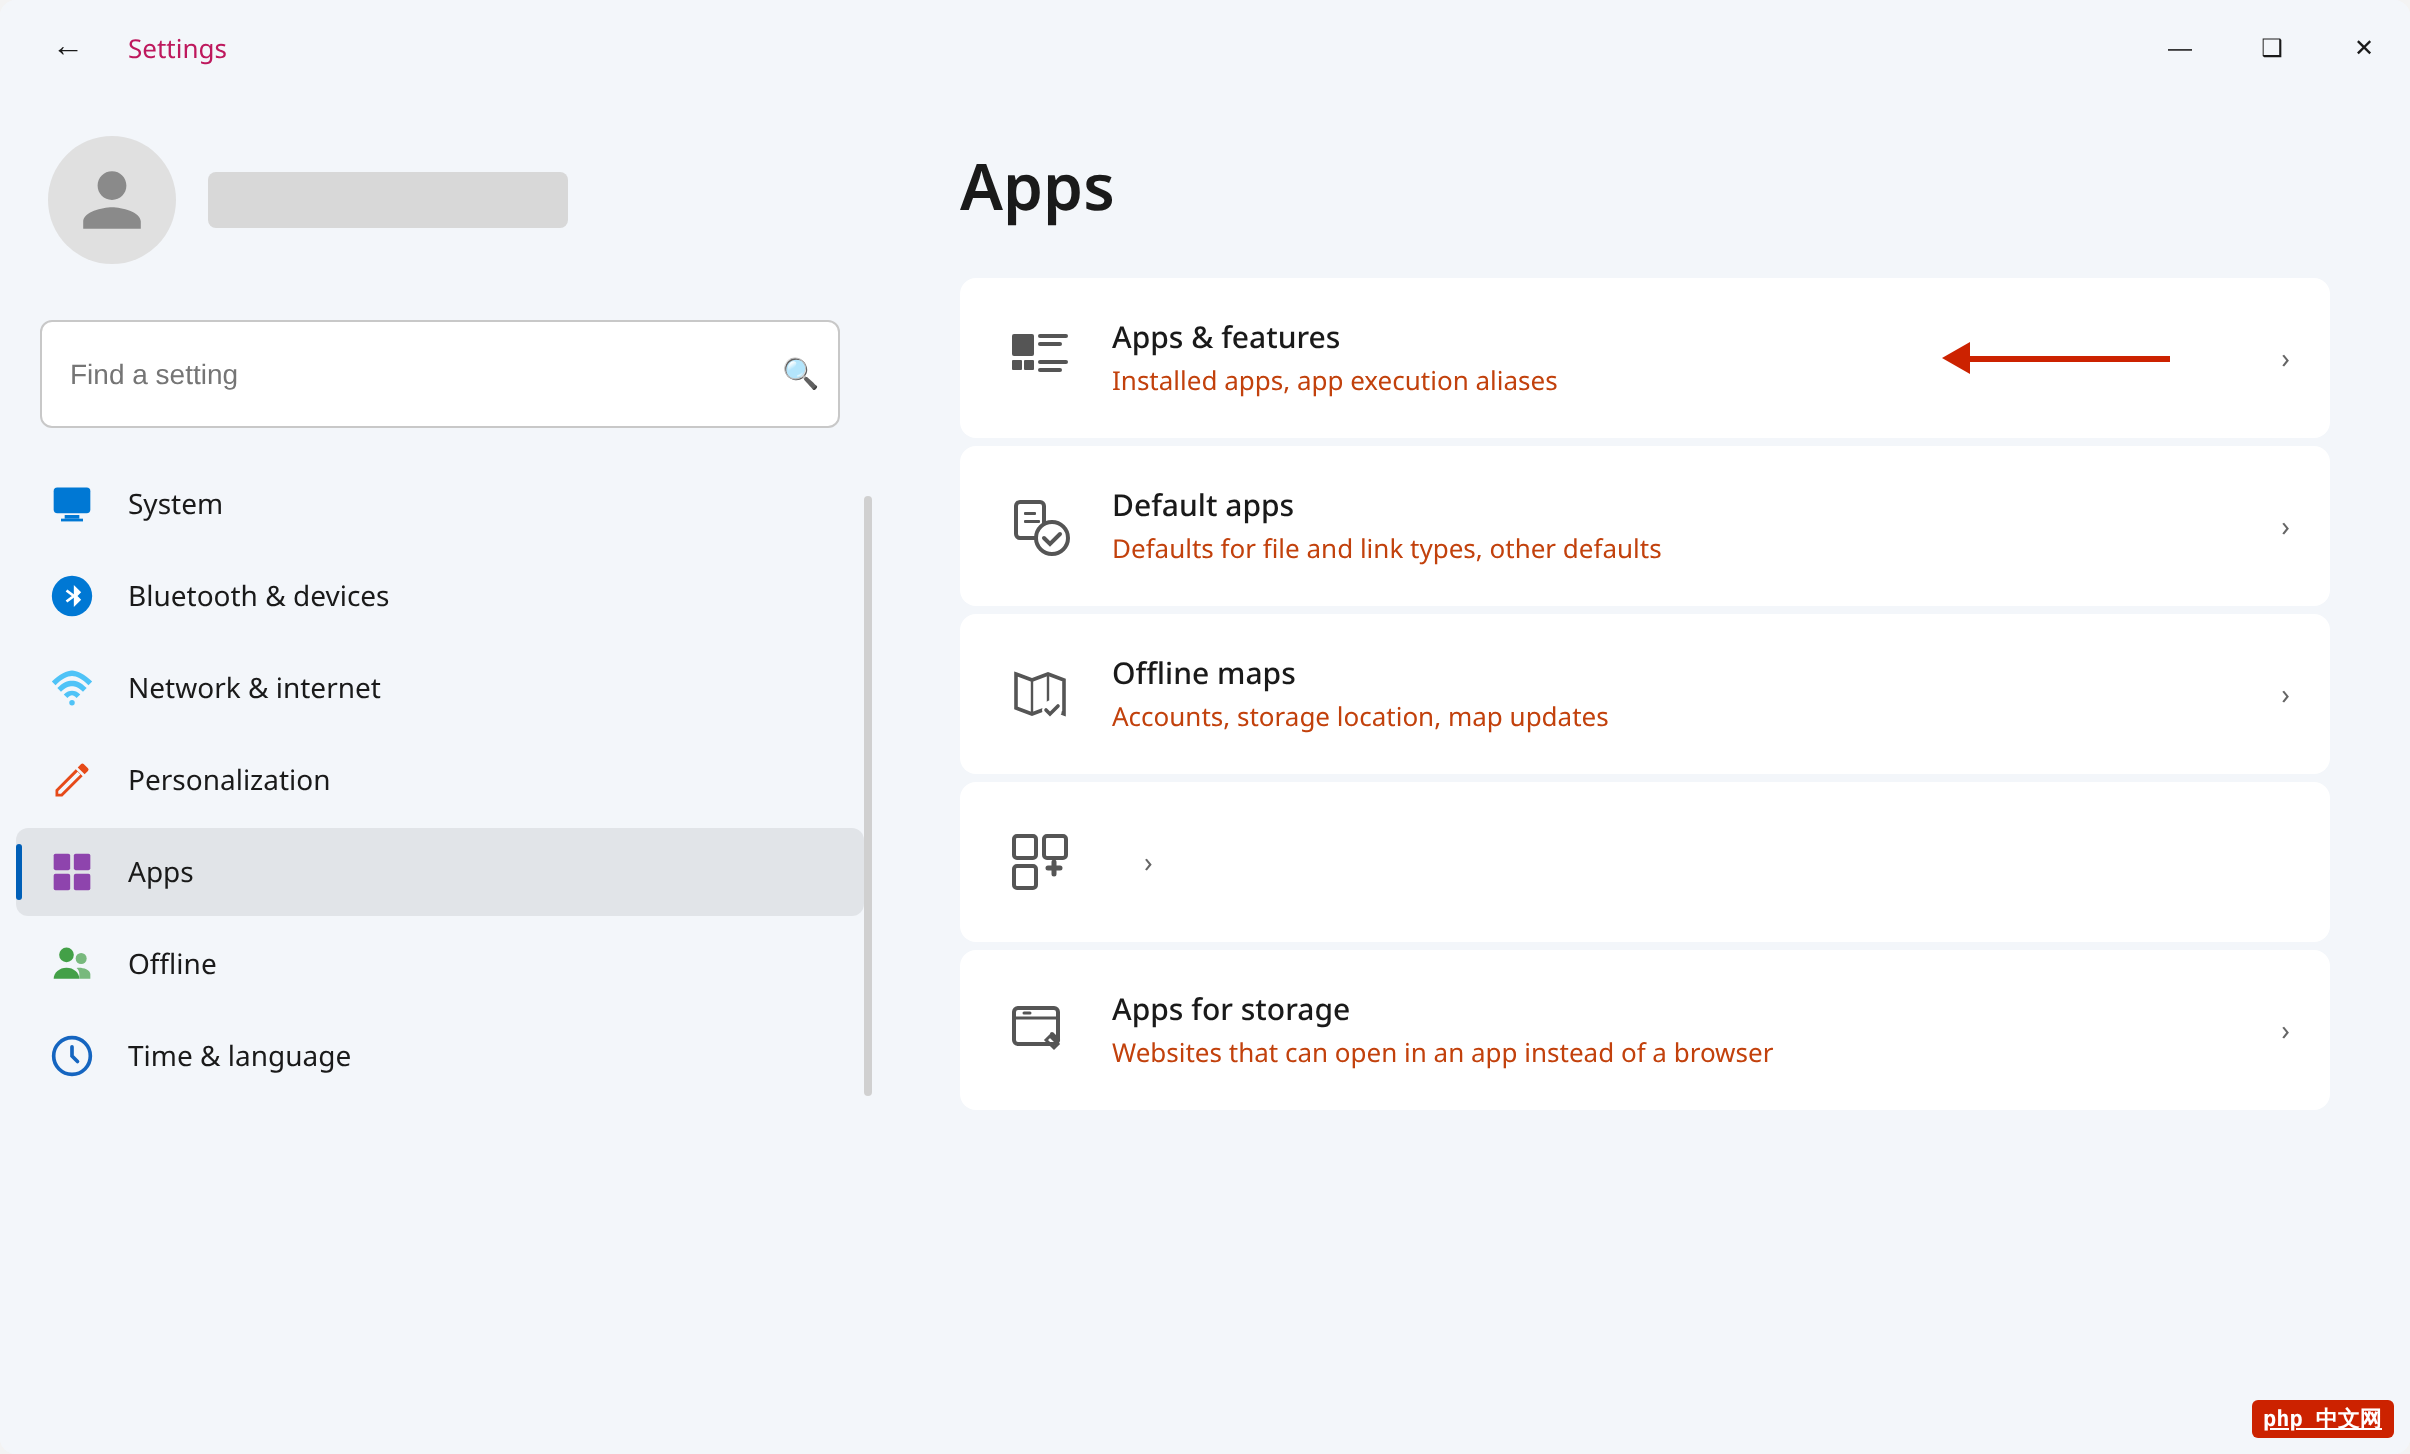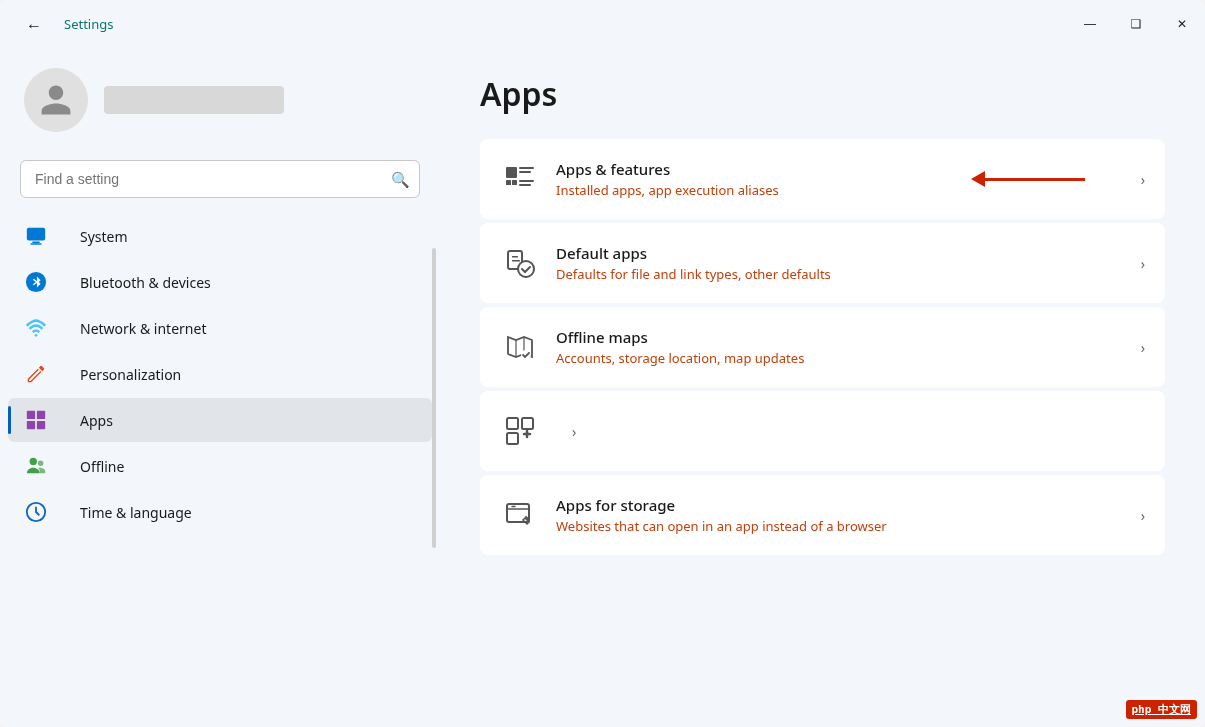--- a/index.html
+++ b/index.html
@@ -29,21 +29,21 @@
       padding: 0 0 0 16px;
       flex-shrink: 0;
     }
     .title-bar-left {
       display: flex;
       align-items: center;
       gap: 12px;
     }
     .title-bar-title {
       font-size: 13px;
-      color: #0f766e;
+      color: #be185d;
     }
     .title-bar-controls {
       display: flex;
       align-items: center;
     }
     .tb-btn {
       width: 46px;
       height: 48px;
       display: flex;
       align-items: center;
@@ -97,21 +97,21 @@
       height: 28px;
       background: #d8d8d8;
       border-radius: 4px;
     }
     .search-box {
       margin: 8px 20px 16px 20px;
       position: relative;
     }
     .search-input {
       width: 100%;
-      height: 38px;
+      height: 54px;
       border-radius: 6px;
       border: 1px solid #c8c8c8;
       background: #ffffff;
       padding: 0 36px 0 14px;
       font-size: 14px;
       color: #888;
       outline: none;
     }
     .search-icon {
       position: absolute;
@@ -123,21 +123,21 @@
     }
     .nav-items {
       display: flex;
       flex-direction: column;
       gap: 2px;
       padding: 0 8px;
     }
     .nav-item {
       display: flex;
       align-items: center;
-      gap: 32px;
+      gap: 16px;
       padding: 10px 16px;
       border-radius: 6px;
       cursor: pointer;
       position: relative;
       min-height: 44px;
     }
     .nav-item.active {
       background: rgba(0,0,0,0.07);
     }
     .nav-item.active::before {

